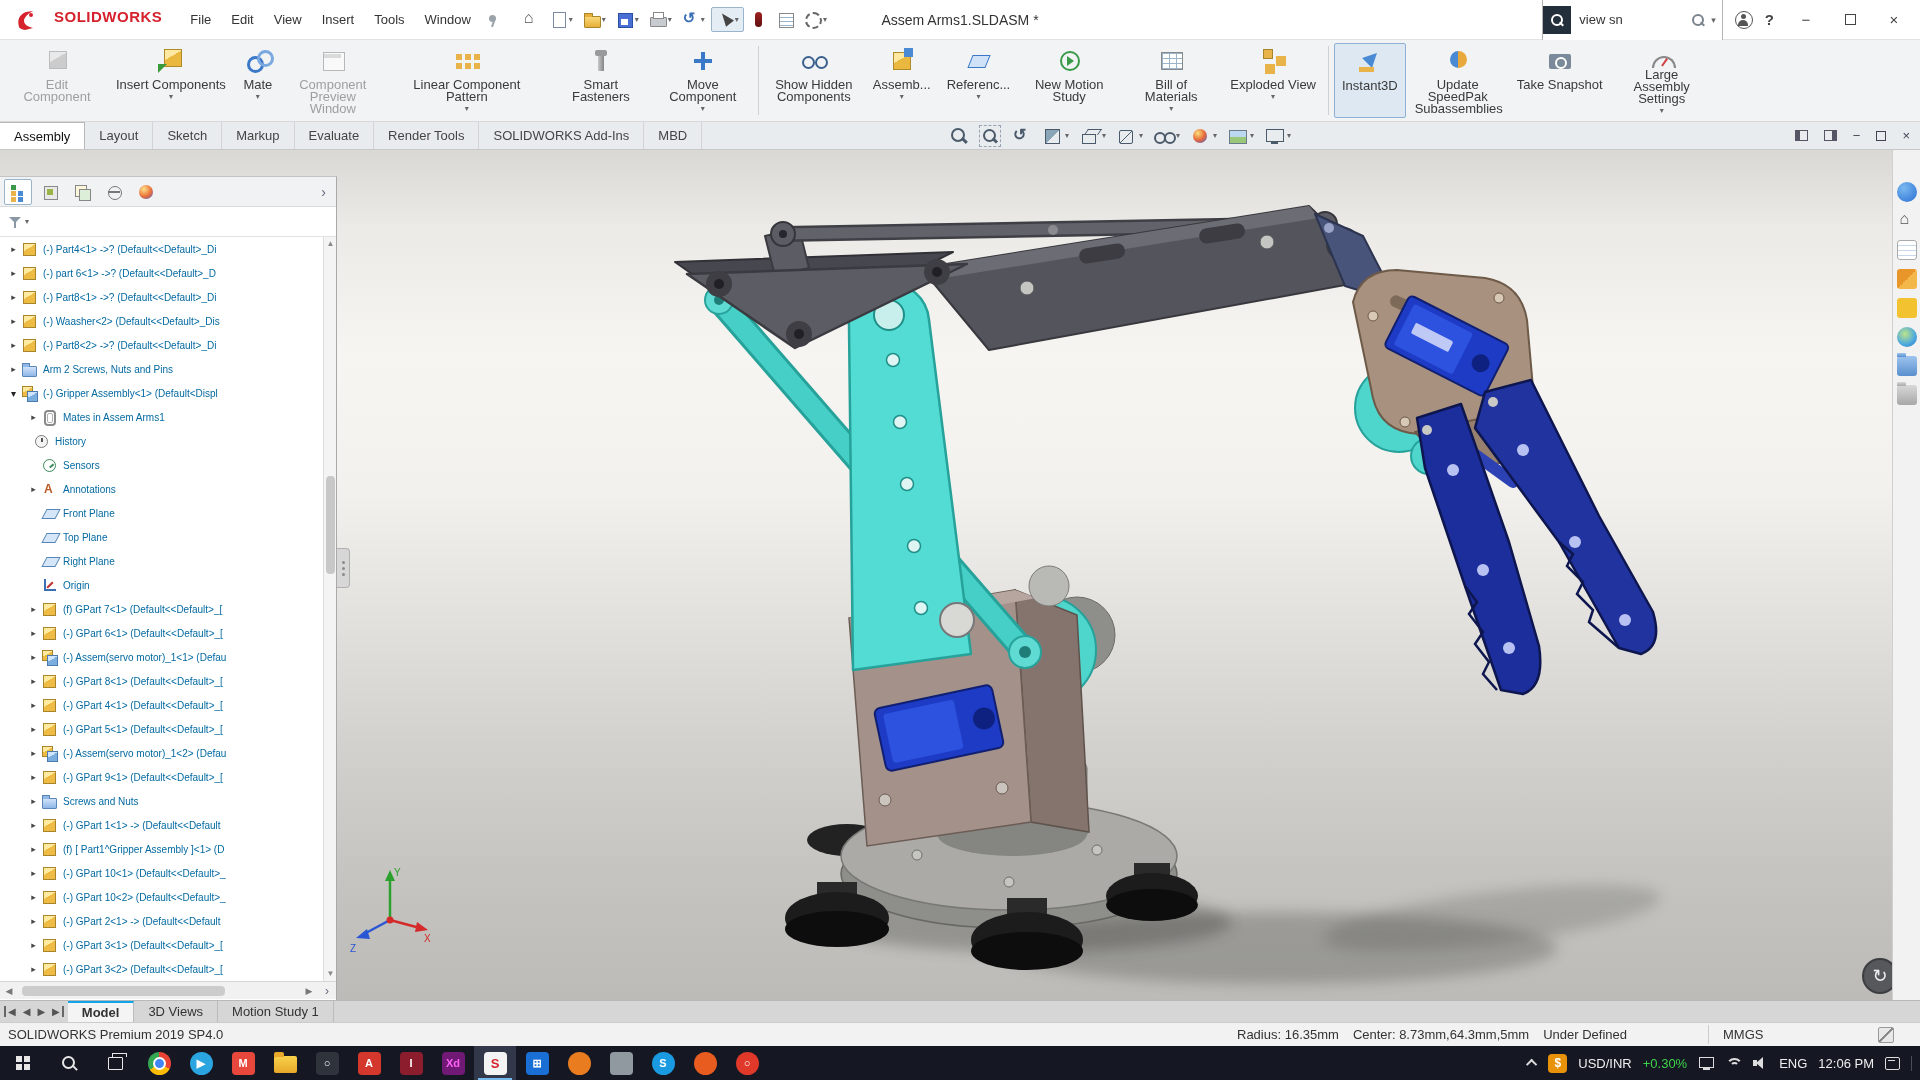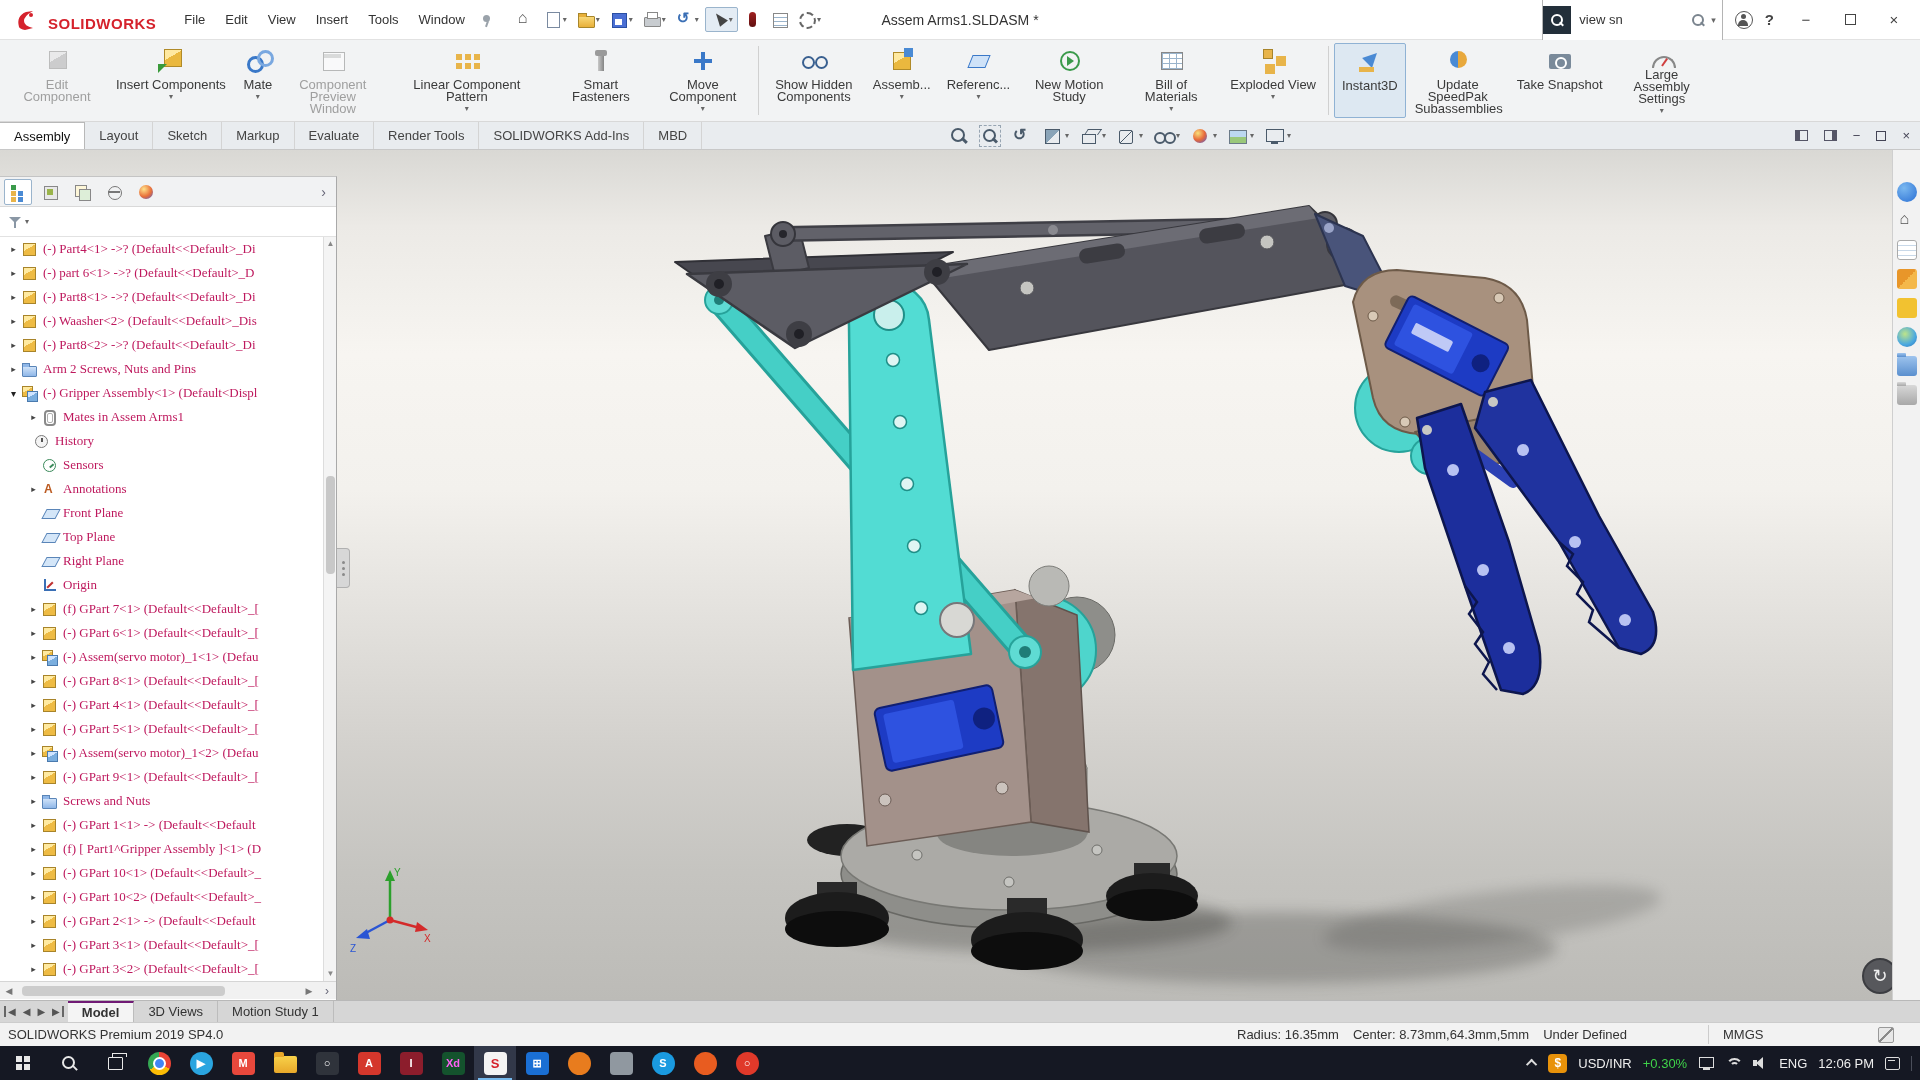--- a/index.html
+++ b/index.html
@@ -1,21 +1,21 @@
 <!DOCTYPE html>
 <html><head>
 <meta charset="utf-8">
 <style>
   * { margin:0; padding:0; box-sizing:border-box; }
   html,body { width:1920px; height:1080px; overflow:hidden; font-family:"Liberation Sans", sans-serif; background:#fff; }
   #app { position:relative; width:1920px; height:1080px; background:#fff; }
 
   
   .titlebar { position:absolute; left:0; top:0; width:1920px; height:40px; background:#ffffff; display:flex; align-items:center; padding:0 6px; border-bottom:1px solid #e2e2e2; }
-  .logo-wrap { display:flex; align-items:flex-end; gap:10px; padding:0 8px; }
+  .logo-wrap { display:flex; align-items:flex-start; gap:16px; padding:0 8px; }
   .logo-text { font-weight:700; font-size:15px; color:#d5222c; letter-spacing:.5px; }
   .menu-bar { display:flex; align-items:center; margin-left:10px; }
   .menu-item { font-size:13px; color:#333; padding:0 10px; height:40px; display:flex; align-items:center; cursor:default; }
   .pin-icon { width:12px; height:12px; position:relative; margin:0 6px; }
   .pin-icon::before { content:''; position:absolute; left:2px; top:1px; width:7px; height:7px; background:#9aa2aa; border-radius:50%; }
   .pin-icon::after { content:''; position:absolute; left:5px; top:7px; width:2px; height:6px; background:#9aa2aa; transform:rotate(20deg); }
   .qat { display:flex; align-items:center; gap:2px; margin-left:14px; }
   .qat-btn { display:flex; align-items:center; gap:2px; padding:3px 4px; border-radius:2px; }
   .qat-btn.boxed { background:#e4ecf4; border:1px solid #9ab4cc; }
   .dcaret { font-size:8px; color:#666; line-height:8px; }
@@ -181,41 +181,41 @@
   .ti-mates::before { left:3px; top:1px; width:8px; height:12px; border:2px solid #8a8a8a; border-radius:4px; }
   .ti-mates::after { left:6px; top:4px; width:4px; height:8px; border:1.5px solid #b0b0b0; border-radius:2px; }
   .ti-history::before { left:2px; top:2px; width:11px; height:11px; border:1.5px solid #7a7a7a; border-radius:50%; background:#f4f4f4; }
   .ti-history::after { left:8px; top:5px; width:1.5px; height:4px; background:#555; }
   .ti-sensors::before { left:2px; top:2px; width:11px; height:11px; border:1.5px solid #3a8a5a; border-radius:50%; }
   .ti-sensors::after { left:8px; top:8px; width:5px; height:1.5px; background:#3a8a5a; transform:rotate(-40deg); }
   .ti-annotations::before { content:'A'; left:3px; top:1px; font:700 12px "Liberation Sans",sans-serif; color:#bb5a20; }
   .ti-plane::before { left:3px; top:4px; width:12px; height:8px; border:1px solid #5a85b8; background:rgba(160,200,240,.45); transform:skewX(-28deg); }
   .ti-origin::before { left:3px; top:2px; width:10px; height:10px; border-left:2px solid #3a6fb5; border-bottom:2px solid #3a6fb5; }
   .ti-origin::after { left:5px; top:7px; width:8px; height:2px; background:#c03030; transform:rotate(-45deg); }
-  .tree-label { font-size:13px; color:#be185d;font-family:Liberation Serif, serif; }
+  .tree-label { font-size:10px; color:#0369a1; }
   .vscroll { position:absolute; right:0; top:0; width:13px; height:744px; background:#f4f4f4; border-left:1px solid #ddd; }
   .vscroll .arr { position:absolute; left:0; width:13px; height:14px; font-size:8px; color:#888; text-align:center; line-height:14px; }
   .vscroll .arr.down { bottom:0; }
   .vscroll .thumb { position:absolute; left:2px; width:9px; top:239px; height:98px; background:#c8c8c8; border-radius:4px; }
   .fm-hscroll { height:18px; background:#f1f1f1; border-top:1px solid #d5d5d5; display:flex; align-items:center; }
   .hs-arr { width:18px; text-align:center; font-size:9px; color:#777; }
   .hs-track { flex:1; position:relative; height:100%; }
   .hs-thumb { position:absolute; left:4px; top:4px; height:10px; width:72%; background:#cccccc; border-radius:4px; }
   .hs-fly { width:18px; text-align:center; font-size:12px; color:#667; }
   .splitter-grip { position:absolute; left:337px; top:398px; width:13px; height:40px; background:#d7d7d7; border:1px solid #b0b0b0; border-left:0; border-radius:0 4px 4px 0; display:flex; flex-direction:column; align-items:center; justify-content:center; gap:3px; }
   .splitter-grip i { width:3px; height:3px; background:#8a8a8a; border-radius:50%; }
 
   
   .doctabs { position:absolute; left:0; top:1000px; width:1920px; height:22px; background:#d6d6d6; border-top:1px solid #b8b8b8; display:flex; align-items:stretch; }
   .dt-nav { display:flex; align-items:center; padding:0 4px; gap:7px; }
   .dt-nav span { font-size:10px; color:#555; }
   .dt-nav .endcap { border-left:2px solid #666; padding-left:2px; }
   .dt-nav .endcap2 { border-right:2px solid #666; padding-right:2px; }
   .dtab { display:flex; align-items:center; padding:0 14px; font-size:13px; color:#333; border-right:1px solid #bcbcbc; }
-  .dtab.active { background:#f4f4f4; font-weight:700; border-top:2px solid #701a75; }
+  .dtab.active { background:#f4f4f4; font-weight:700; border-top:2px solid #0ea5e9; }
 
   
   .statusbar { position:absolute; left:0; top:1022px; width:1920px; height:24px; background:#f2f2f2; border-top:1px solid #cccccc; display:flex; align-items:center; font-size:13px; color:#333; }
   .sb-left { margin-left:8px; }
   .sb-measure { position:absolute; left:1237px; display:flex; gap:14px; }
   .sb-units { position:absolute; left:1708px; border-left:1px solid #ccc; padding:2px 18px 2px 14px; }
   .sb-edit { position:absolute; left:1878px; width:16px; height:16px; background:linear-gradient(135deg,#e8e8e8 45%, #8a8a8a 45% 55%, #e8e8e8 55%); border:1px solid #999; border-radius:2px; }
 
   
   .taskbar { position:absolute; left:0; top:1046px; width:1920px; height:34px; background:#151823; display:flex; align-items:stretch; }
@@ -896,21 +896,21 @@
         <div class="tb-app">
           <span class="chip shape-square" style="background: rgb(47, 51, 59);">○</span>
         </div>
         <div class="tb-app">
           <span class="chip shape-square" style="background: rgb(212, 55, 44);">A</span>
         </div>
         <div class="tb-app">
           <span class="chip shape-square" style="background: rgb(140, 29, 44);">I</span>
         </div>
         <div class="tb-app">
-          <span class="chip shape-square" style="background: #14532d; color: rgb(255, 97, 246);">Xd</span>
+          <span class="chip shape-square" style="background: #701a75; color: rgb(255, 97, 246);">Xd</span>
         </div>
         <div class="tb-app active">
           <span class="chip shape-sw">S</span>
         </div>
         <div class="tb-app">
           <span class="chip shape-square" style="background: rgb(26, 111, 212);">⊞</span>
         </div>
         <div class="tb-app">
           <span class="chip shape-circle" style="background: rgb(232, 124, 30);"></span>
         </div>

